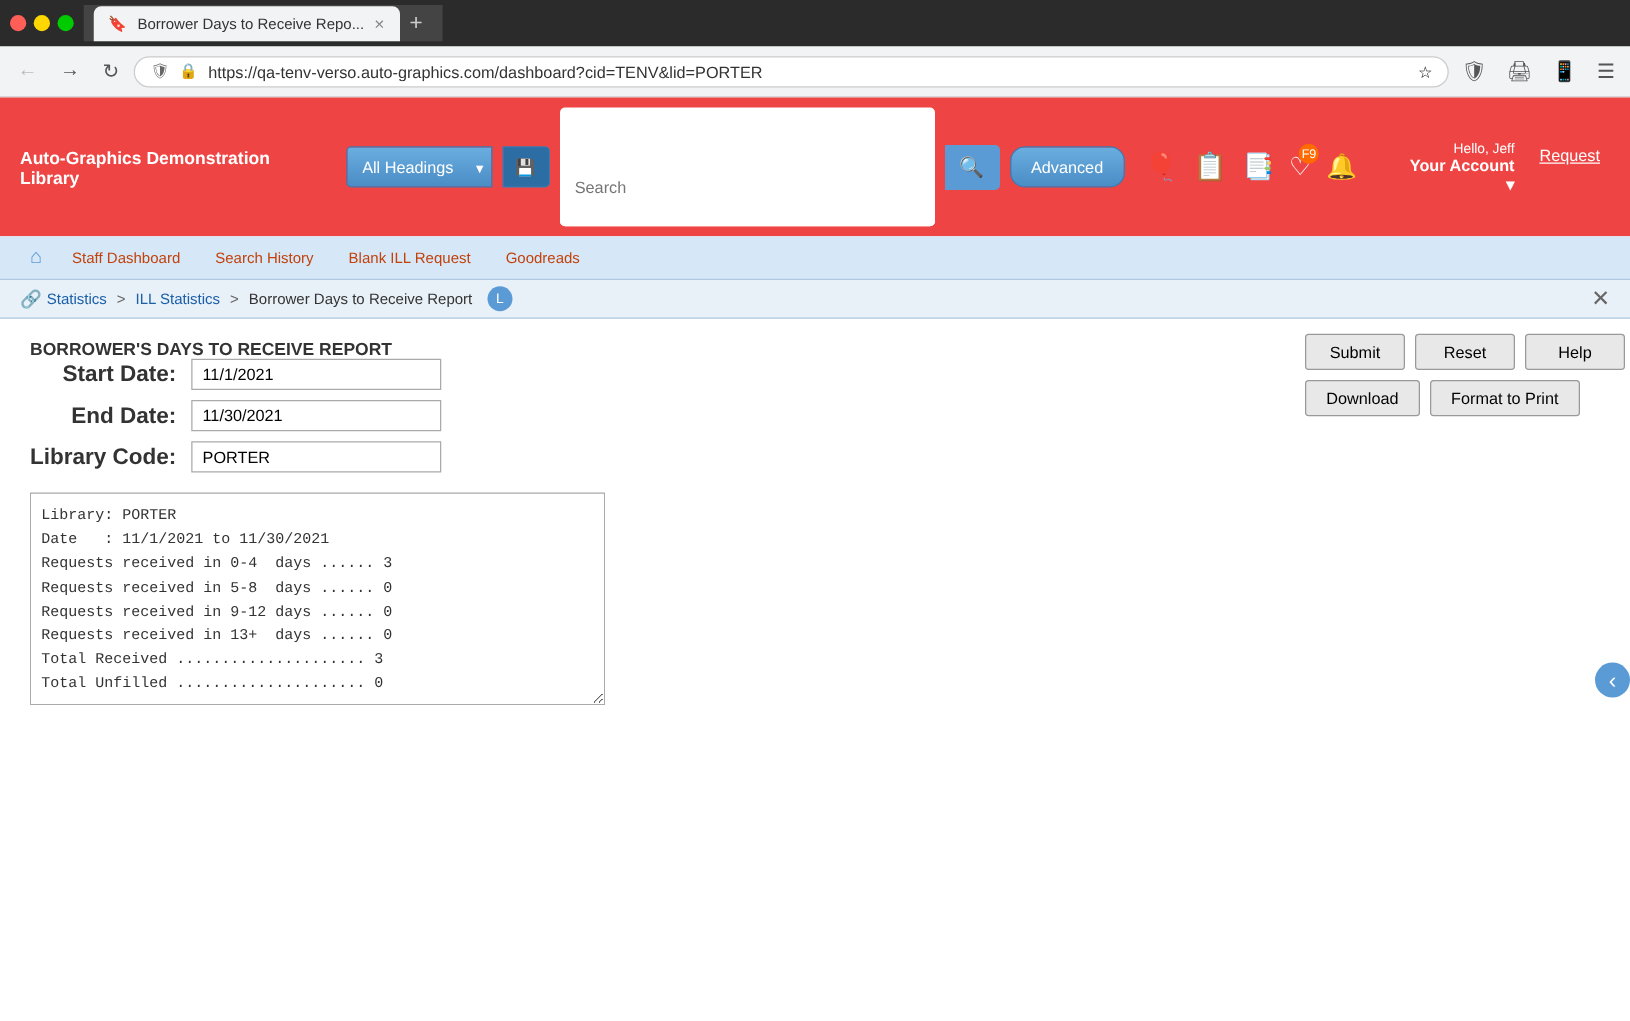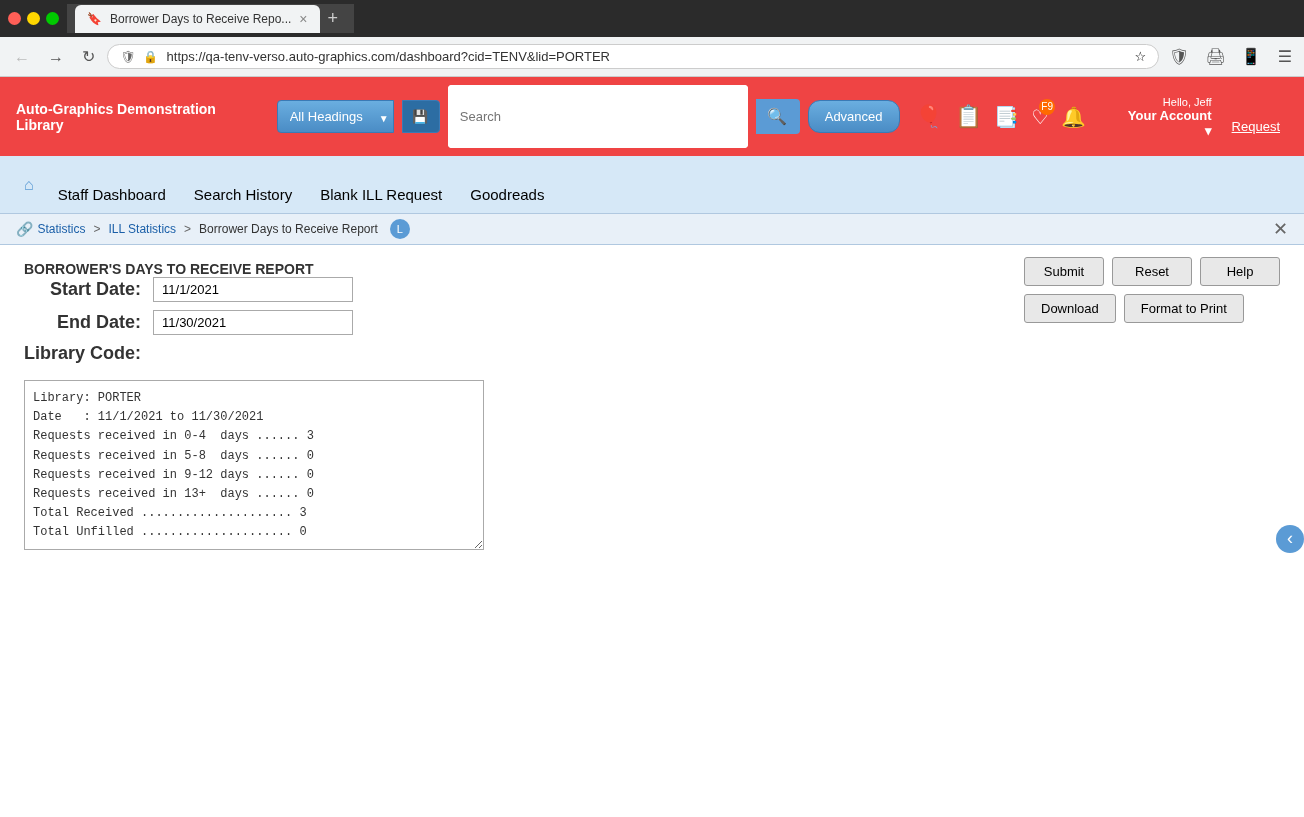--- a/index.html
+++ b/index.html
@@ -32,52 +32,52 @@
 
     
     .app-header { background: #ef4444; display: flex; align-items: center; padding: 8px 16px; gap: 16px; }
     .app-logo { color: #fff; font-size: 14px; font-weight: bold; }
     .search-container { display: flex; align-items: center; gap: 8px; flex: 1; max-width: 700px; }
     .heading-select-wrapper { display: flex; align-items: flex-end; background: linear-gradient(to bottom, #6aaee0, #4a8cc5); border: 1px solid #3a7ab5; border-radius: 4px 0 0 4px; padding: 0; }
     .heading-select-wrapper select { background: transparent; border: none; color: #fff; padding: 8px 12px; font-size: 13px; cursor: pointer; outline: none; appearance: none; }
     .heading-chevron { color: #fff; padding: 8px 4px; font-size: 10px; }
     .heading-db-icon { background: #2c6da3; color: #fff; padding: 8px 10px; cursor: pointer; border-radius: 0 4px 4px 0; border: 1px solid #3a7ab5; }
     .search-input-wrapper { display: flex; align-items: center; background: #fff; border-radius: 4px; flex: 1; }
-    .search-input-wrapper input { border: none; outline: none; padding: 24px 12px; font-size: 13px; width: 100%; border-radius: 4px; }
+    .search-input-wrapper input { border: none; outline: none; padding: 24px 12px; font-size: 13px; width: 100%; border-radius: 4px; margin-top: 32px; }
     .search-btn { background: #5b9bd5; border: none; padding: 8px 12px; cursor: pointer; color: #fff; border-radius: 0 4px 4px 0; font-size: 16px; }
     .advanced-btn { background: linear-gradient(to bottom, #6aaee0, #4a8cc5); border: 1px solid #3a7ab5; color: #fff; padding: 8px 16px; border-radius: 12px; cursor: pointer; font-size: 13px; }
     .header-icons { display: flex; align-items: center; gap: 12px; margin-left: auto; }
     .header-icon { color: #fff; font-size: 20px; cursor: pointer; position: relative; }
     .badge { position: absolute; top: -6px; right: -6px; background: #ff6b00; color: #fff; border-radius: 50%; width: 16px; height: 16px; font-size: 10px; display: flex; align-items: center; justify-content: center; }
 
     
     .user-area { color: #fff; font-size: 12px; text-align: right; cursor: pointer; }
     .user-area .greeting { font-size: 11px; }
     .user-area .account { font-size: 13px; font-weight: bold; }
     .logout-btn { color: #fff; background: none; border: none; cursor: pointer; font-size: 13px; text-decoration: underline; padding: 4px 8px; }
 
     
     .nav-bar { background: #d6e8f7; display: flex; align-items: center; padding: 4px 16px; gap: 4px; border-bottom: 1px solid #b0c8e0; }
     .nav-home { color: #5b9bd5; font-size: 16px; cursor: pointer; padding: 4px 8px; }
-    .nav-item { color: #000000; font-size: 15px; cursor: pointer; padding: 6px 12px; border-radius: 4px; text-decoration: none; margin-top: 20px; }
+    .nav-item { color: #c2410c; font-size: 12px; cursor: pointer; padding: 6px 12px; border-radius: 4px; text-decoration: none; }
 
     
     .breadcrumb-bar { background: #e8f0f8; display: flex; align-items: center; padding: 4px 16px; gap: 4px; border-bottom: 1px solid #b0c8e0; }
     .breadcrumb-icon { color: #5b9bd5; font-size: 14px; }
     .breadcrumb-link { color: #1a5fa8; font-size: 12px; cursor: pointer; }
     .breadcrumb-sep { color: #666; font-size: 12px; margin: 0 4px; }
     .breadcrumb-current { color: #333; font-size: 12px; }
     .breadcrumb-badge { background: #5b9bd5; color: #fff; border-radius: 50%; width: 20px; height: 20px; font-size: 11px; display: flex; align-items: center; justify-content: center; margin-left: 8px; }
     .close-panel-btn { margin-left: auto; color: #666; cursor: pointer; font-size: 18px; border: none; background: none; }
 
     
     .main-content { flex: 1; padding: 0; position: relative; }
     .report-panel { padding: 16px 24px; }
     .report-title { font-size: 14px; font-weight: bold; color: #333; margin-bottom: 0; }
-    .report-actions { position: absolute; top: 12px; right: 24px; display: flex; flex-direction: column; gap: 8px; }
+    .report-actions { position: absolute; top: 12px; right: 4px; display: flex; flex-direction: column; gap: 8px; }
     .action-row { display: flex; gap: 8px; }
     .action-btn { padding: 6px 16px; border: 1px solid #999; background: #e8e8e8; cursor: pointer; font-size: 13px; border-radius: 3px; min-width: 80px; }
 
     
     .form-grid { display: grid; grid-template-columns: auto 1fr; gap: 8px 12px; max-width: 500px; margin-bottom: 16px; align-items: center; }
     .field-label { font-size: 18px; font-weight: bold; color: #333; text-align: right; }
     .field-input { border: 1px solid #aaa; padding: 4px 8px; font-size: 13px; width: 200px; background: #fff; }
 
     
     .report-output { width: 460px; height: 170px; border: 1px solid #aaa; font-family: 'Courier New', monospace; font-size: 12px; padding: 8px; resize: both; background: #fff; overflow-y: scroll; color: #333; line-height: 1.6; }
@@ -159,21 +159,21 @@
         <span style="font-size:22px;">📋</span>
       </span>
       <span class="header-icon">📑</span>
       <span class="header-icon">
         ♡
         <span class="badge">F9</span>
       </span>
       <span class="header-icon">🔔</span>
     </div>
 
-    <div style="margin-left: 20px; display: flex; align-items: flex-end; gap: 12px;">
+    <div style="margin-left: 20px; display: flex; align-items: flex-start; gap: 12px;">
       <div class="user-area">
         <div class="greeting">Hello, Jeff</div>
         <div class="account">
           <span>Your Account</span> ▾
         </div>
       </div>
       <button class="logout-btn">Request</button>
     </div>
   </div>
 
@@ -215,20 +215,21 @@
 
       
       <div class="form-grid">
         <label class="field-label">Start Date:</label>
         <input class="field-input" type="text" value="11/1/2021" style="">
 
         <label class="field-label">End Date:</label>
         <input class="field-input" type="text" value="11/30/2021" style="">
 
         <label class="field-label">Library Code:</label>
+        <input class="field-input" type="text" value="PORTER" style="">
       </div>
 
       
       <textarea class="report-output" readonly="" style="">Library: PORTER
 Date   : 11/1/2021 to 11/30/2021
 Requests received in 0-4  days ...... 3
 Requests received in 5-8  days ...... 0
 Requests received in 9-12 days ...... 0
 Requests received in 13+  days ...... 0
 Total Received ..................... 3

